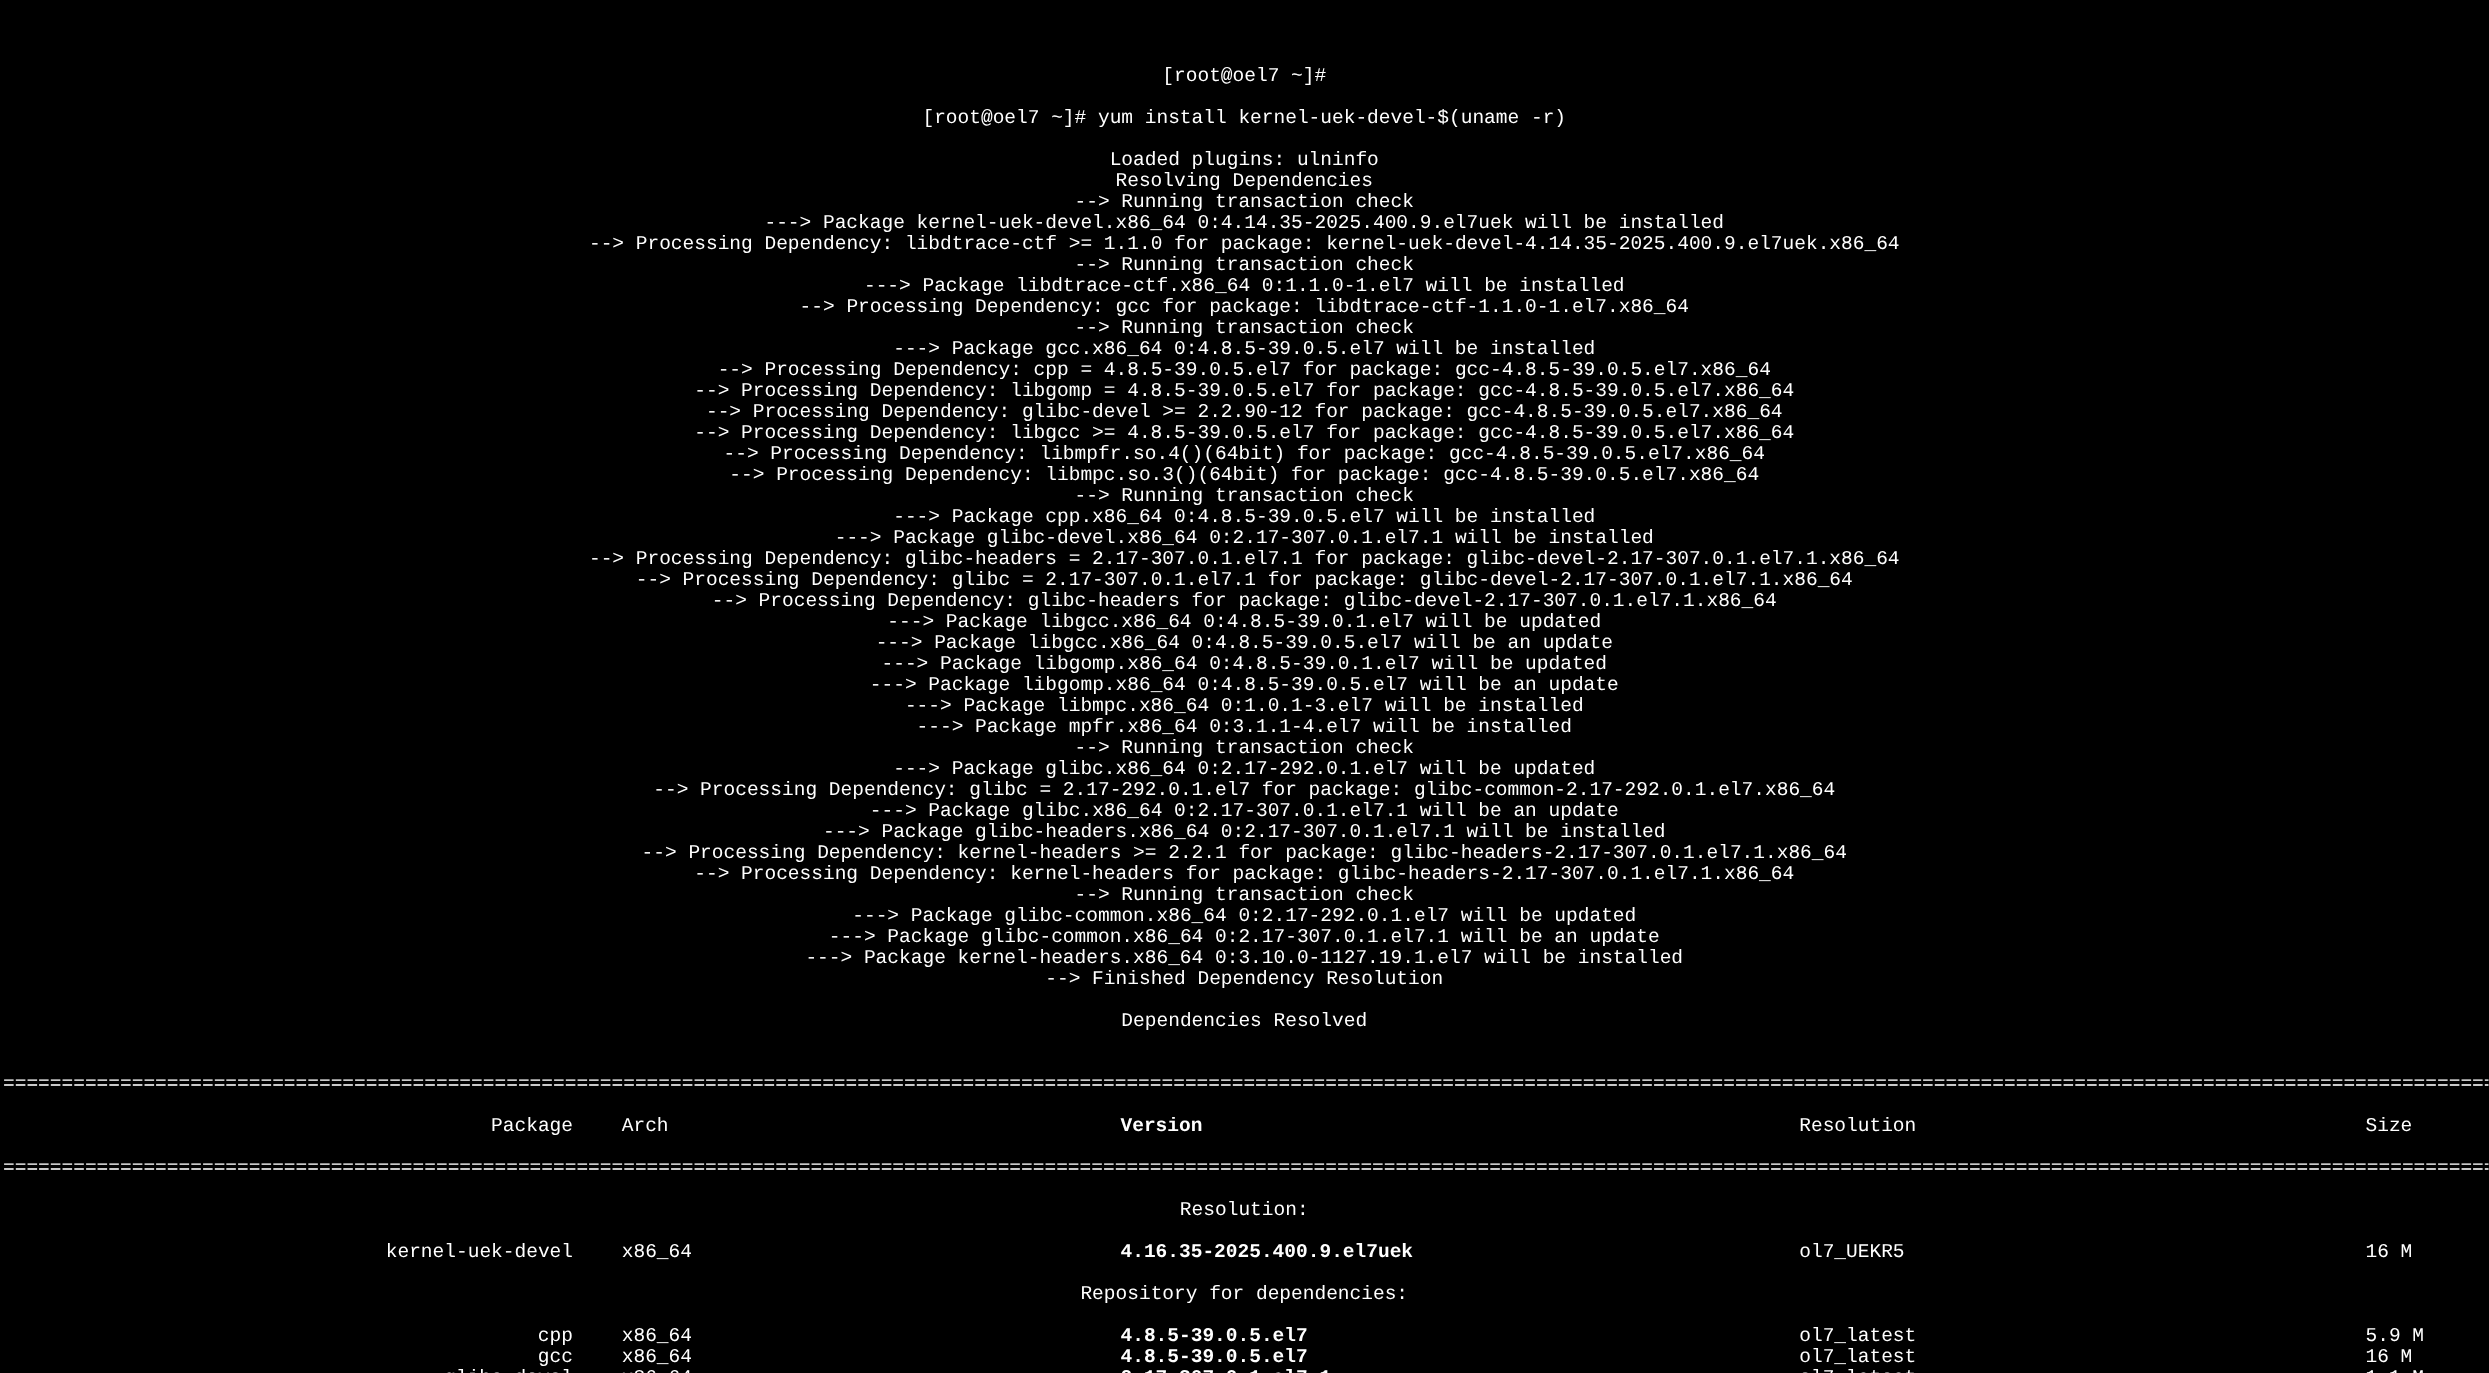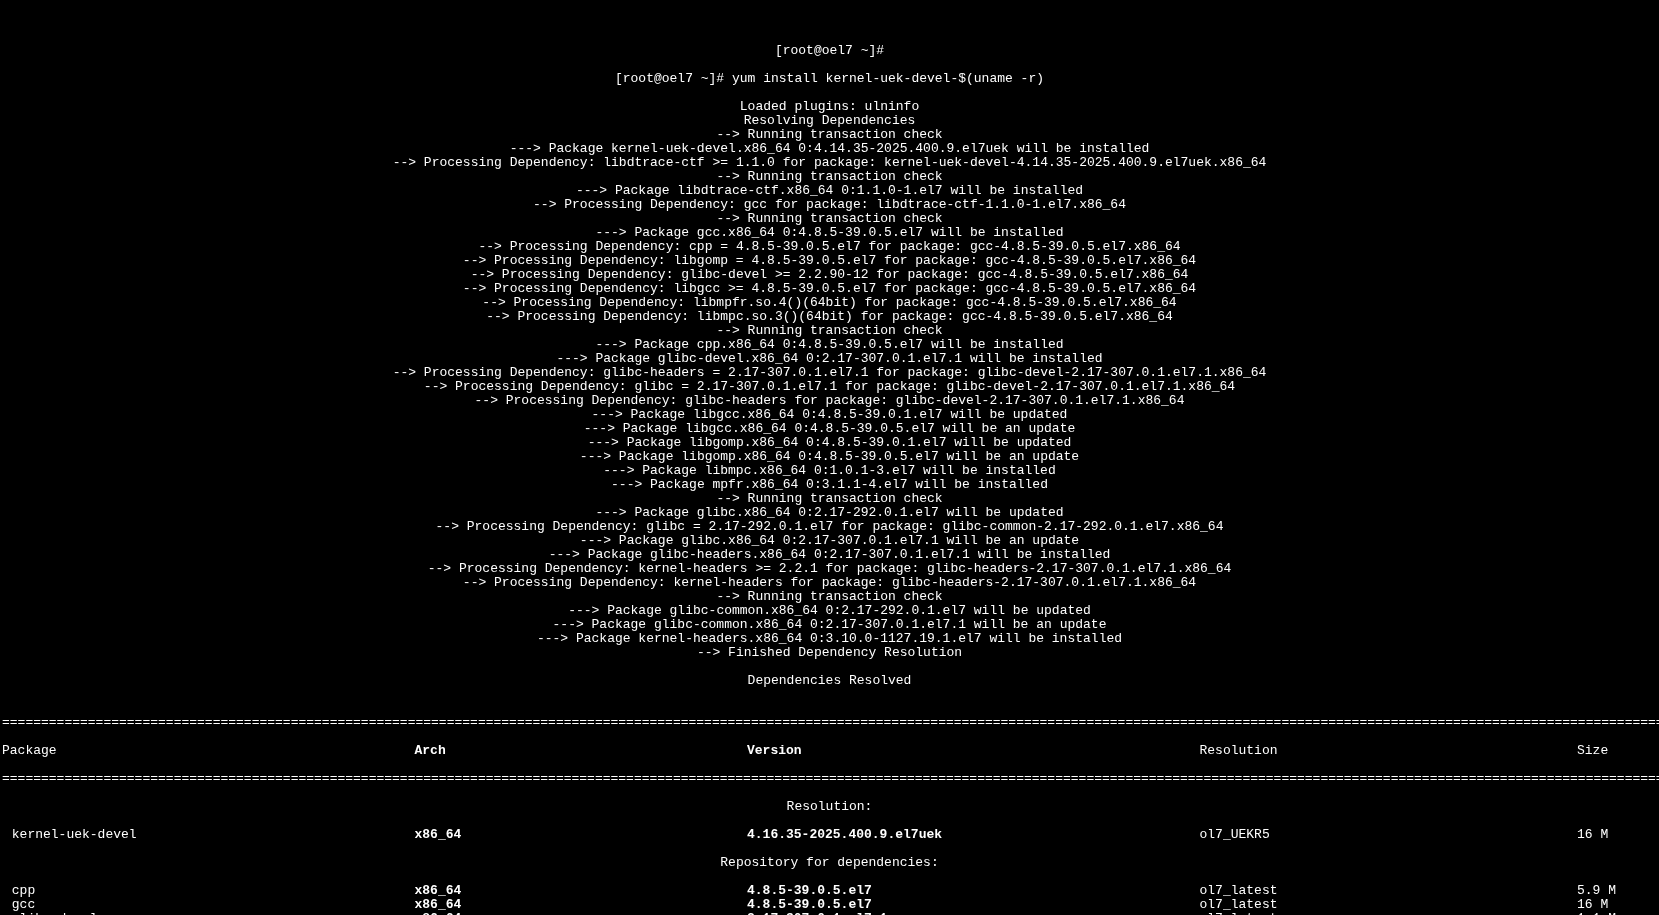--- a/index.html
+++ b/index.html
@@ -11,22 +11,22 @@
     line-height: 14px;
     padding: 2px;
     white-space: pre;
     width: 1659px;
   }
   .line { display: block; text-align: center; }
   .cols {
     display: flex;
     justify-content: space-between;
   }
-  .col1 { flex: 0 0 380px; padding-left: 2px;}
-  .col2 { flex: 0 0 300px; font-weight: bold; }
+  .col1 { flex: 0 0 380px; padding-left: 2px; text-align: right;}
+  .col2 { flex: 0 0 300px; }
   .col3 { flex: 0 0 420px; font-weight: bold; }
   .col4 { flex: 0 0 345px; }
   .col5 { flex: 0 0 80px; text-align: left; padding-right: 4px;}
   .hd .col1 { padding-left: 0px;}
 </style>
 </head>
 <body>
 
 
 <span class="line">[root@oel7 ~]#</span>

